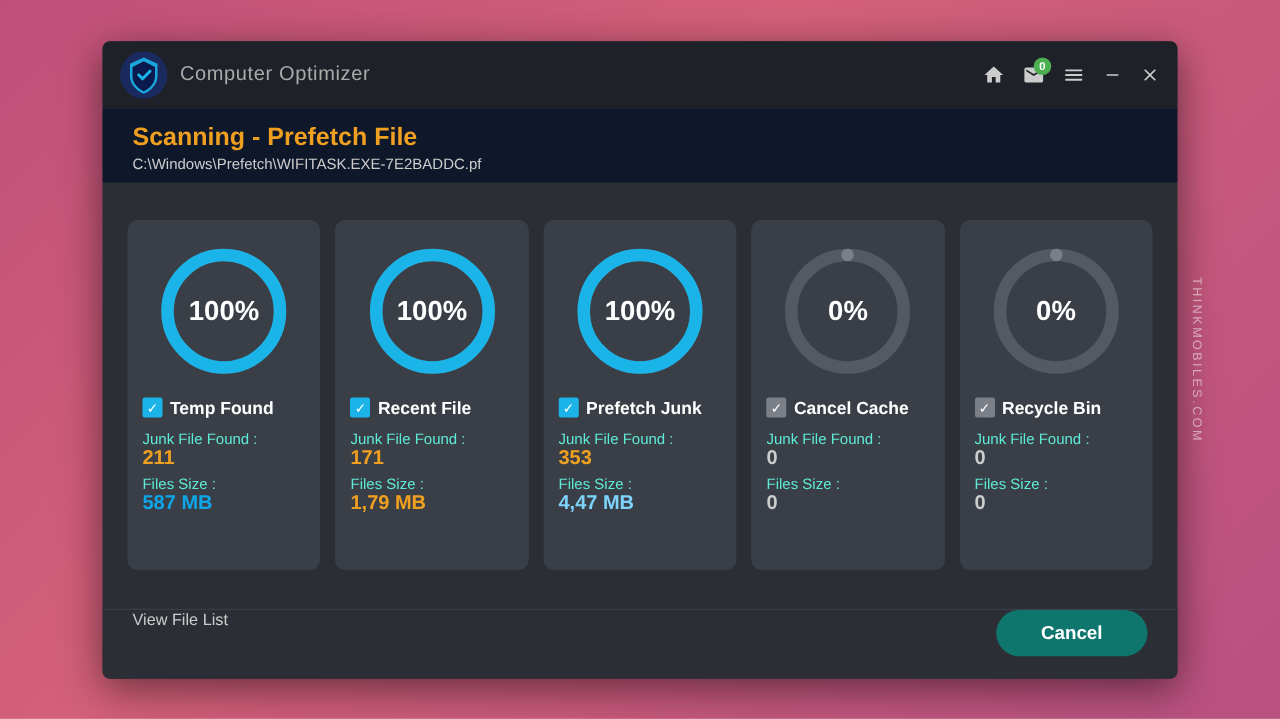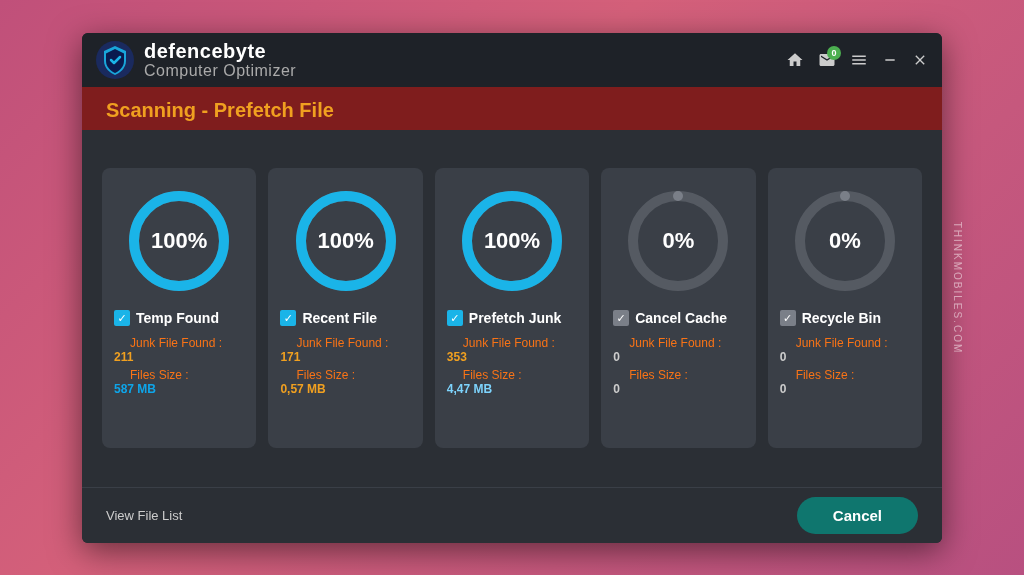--- a/index.html
+++ b/index.html
@@ -96,21 +96,21 @@
       height: 14px;
       border-radius: 50%;
       display: flex;
       align-items: center;
       justify-content: center;
       font-weight: bold;
     }
 
     
     .scanning-header {
-      background: #7f1d1d;
+      background: #0f172a;
       padding: 12px 24px 8px 24px;
       flex-shrink: 0;
     }
 
     .scanning-title {
       color: #f0a020;
       font-size: 20px;
       font-weight: 600;
     }
 
@@ -118,21 +118,21 @@
       color: #cccccc;
       font-size: 12px;
       margin-top: 2px;
     }
 
     
     .cards-area {
       flex: 1;
       display: flex;
       align-items: center;
-      justify-content: space-between;
+      justify-content: flex-end;
       padding: 10px 20px;
       gap: 12px;
     }
 
     .card {
       background: #3a3f47;
       border-radius: 8px;
       flex: 1;
       height: 280px;
       display: flex;
@@ -213,37 +213,36 @@
       font-size: 14px;
       font-weight: 600;
     }
 
     .card-stat {
       width: 100%;
       margin-bottom: 4px;
     }
 
     .card-stat-label {
-      color: #f97316;
+      color: #5eead4;
       font-size: 12px;
-      margin-left: 16px;
     }
 
     .card-stat-value {
       color: #f0a020;
-      font-size: 12px;
+      font-size: 16px;
       font-weight: 600;
     }
 
     
     .footer {
       background: #2b2f35;
       height: 56px;
       display: flex;
-      align-items: center;
+      align-items: flex-start;
       padding: 0 24px;
       flex-shrink: 0;
       border-top: 1px solid #3a3f47;
     }
 
     .view-file-link {
       color: #cccccc;
       font-size: 13px;
       cursor: pointer;
       text-decoration: none;
@@ -282,21 +281,20 @@
   <div class="title-bar">
     <div class="logo-area">
 
       <svg class="logo-icon" viewBox="0 0 38 38" xmlns="http://www.w3.org/2000/svg">
         <circle cx="19" cy="19" r="19" fill="#1a2a5e"></circle>
         <path d="M19 5 L30 10 L30 20 C30 27 24 32 19 34 C14 32 8 27 8 20 L8 10 Z" fill="#1ab4e8" opacity="0.9"></path>
         <path d="M19 8 L28 12.5 L28 20 C28 26 23 30 19 32 C15 30 10 26 10 20 L10 12.5 Z" fill="#0a1a4e"></path>
         <path d="M15 19 L18 22 L24 16" stroke="#1ab4e8" stroke-width="2.5" fill="none" stroke-linecap="round" stroke-linejoin="round"></path>
       </svg>
       <div class="logo-text">
-        <span class="logo-name">defencebyte</span>
         <span class="logo-sub">Computer Optimizer</span>
       </div>
     </div>
     <div class="title-bar-spacer"></div>
     <div class="title-bar-controls">
       <div class="tb-icon">
         <svg width="18" height="18" viewBox="0 0 24 24" fill="#cccccc">
             <path d="M10 20v-6h4v6h5v-8h3L12 3 2 12h3v8z"></path>
           </svg>
       </div>
@@ -319,20 +317,21 @@
       <div class="tb-icon">
         <svg width="16" height="16" viewBox="0 0 24 24" fill="#cccccc">
             <path d="M19 6.41L17.59 5 12 10.59 6.41 5 5 6.41 10.59 12 5 17.59 6.41 19 12 13.41 17.59 19 19 17.59 13.41 12z"></path>
           </svg>
       </div>
     </div>
   </div>
 
   <div class="scanning-header">
     <div class="scanning-title">Scanning - Prefetch File</div>
+    <div class="scanning-path">C:\Windows\Prefetch\WIFITASK.EXE-7E2BADDC.pf</div>
   </div>
 
   <div class="cards-area" id="cards-container">
   <div class="card">
       <div class="circle-container">
         <svg width="110" height="110" viewBox="0 0 110 110">
           <circle class="circle-bg" cx="55" cy="55" r="45"></circle>
           <circle class="circle-fill-blue" cx="55" cy="55" r="45" stroke-dasharray="282.7433388230814 282.7433388230814" stroke-dashoffset="0"></circle>
         </svg>
         <div class="circle-text">100%</div>
@@ -361,21 +360,21 @@
       <div class="card-label">
         <div class="card-checkbox">✓</div>
         <span class="card-title">Recent File</span>
       </div>
       <div class="card-stat">
         <div class="card-stat-label">Junk File Found :</div>
         <div class="card-stat-value" style="color:#f0a020">171</div>
       </div>
       <div class="card-stat">
         <div class="card-stat-label">Files Size :</div>
-        <div class="card-stat-value" style="color:#f0a020">0,57 MB</div>
+        <div class="card-stat-value" style="color:#f0a020">1,79 MB</div>
       </div>
     </div>
       <div class="card">
       <div class="circle-container">
         <svg width="110" height="110" viewBox="0 0 110 110">
           <circle class="circle-bg" cx="55" cy="55" r="45"></circle>
           <circle class="circle-fill-blue" cx="55" cy="55" r="45" stroke-dasharray="282.7433388230814 282.7433388230814" stroke-dashoffset="0"></circle>
         </svg>
         <div class="circle-text">100%</div>
       </div>

